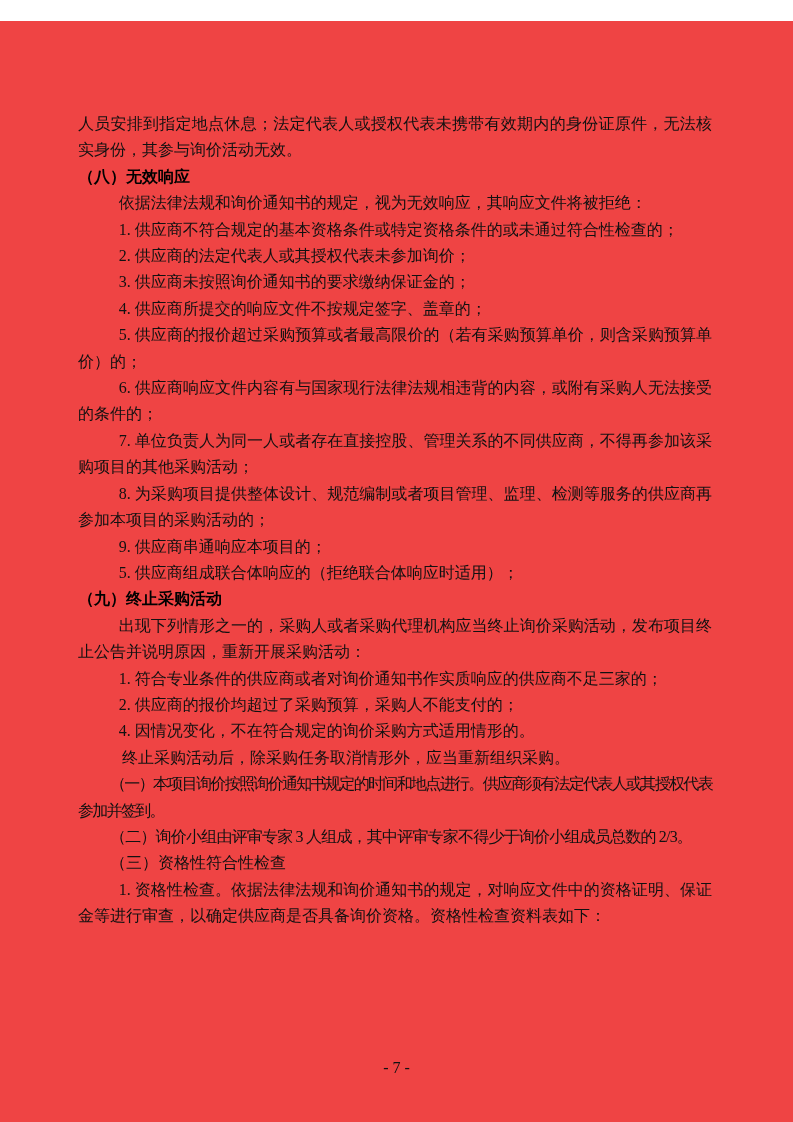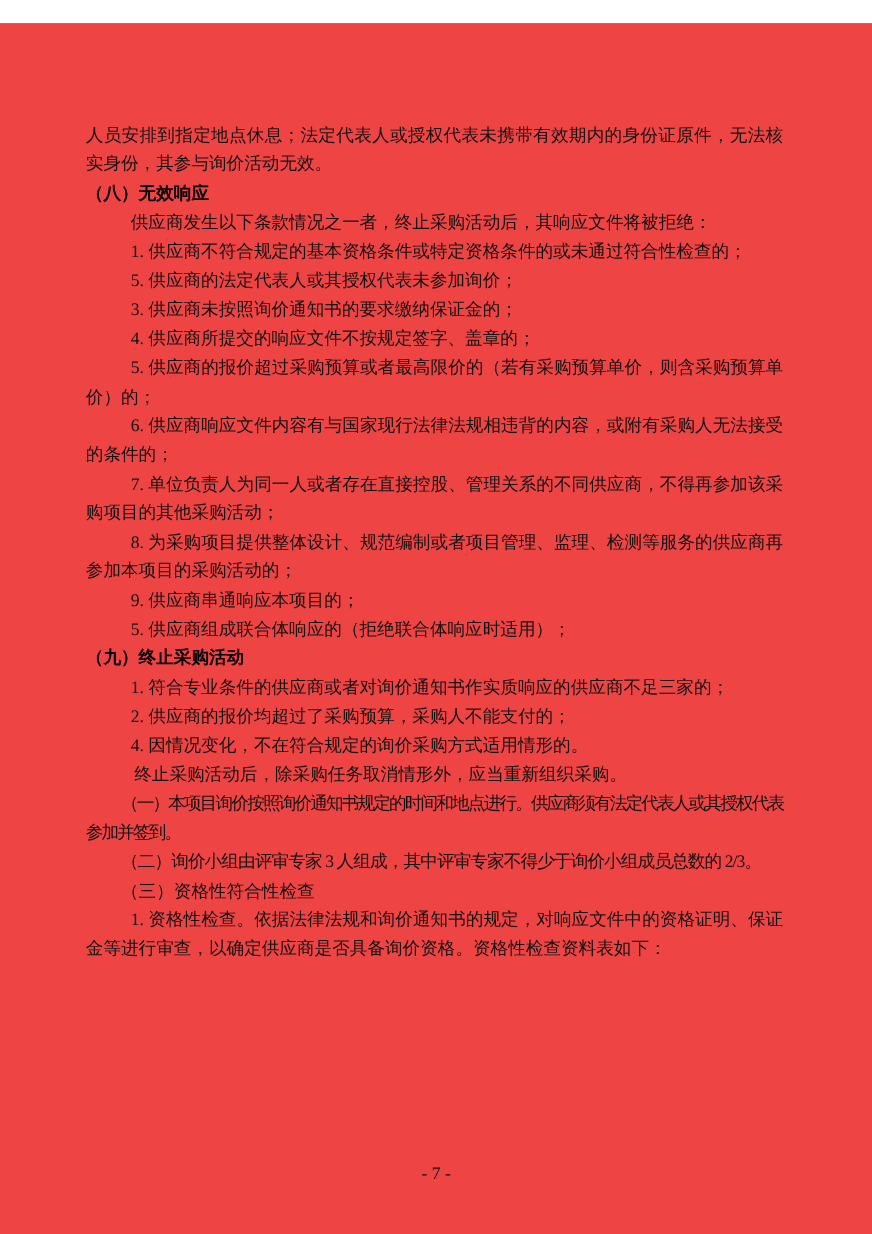--- a/index.html
+++ b/index.html
@@ -58,32 +58,33 @@
     color: #111111;
   }
 </style>
 </head>
 <body>
 
 <div class="page">
   <div class="content">
     <p class="flush">人员安排到指定地点休息；法定代表人或授权代表未携带有效期内的身份证原件，无法核实身份，其参与询价活动无效。</p>
     <p class="h2">（八）无效响应</p>
-    <p class="para">供应商发生以下条款情况之一者，终止采购活动后，其响应文件将被拒绝：</p>
+    <p class="para">依据法律法规和询价通知书的规定，视为无效响应，其响应文件将被拒绝：</p>
     <p class="para">1. 供应商不符合规定的基本资格条件或特定资格条件的或未通过符合性检查的；</p>
-    <p class="para">5. 供应商的法定代表人或其授权代表未参加询价；</p>
+    <p class="para">2. 供应商的法定代表人或其授权代表未参加询价；</p>
     <p class="para">3. 供应商未按照询价通知书的要求缴纳保证金的；</p>
     <p class="para">4. 供应商所提交的响应文件不按规定签字、盖章的；</p>
     <p class="para">5. 供应商的报价超过采购预算或者最高限价的（若有采购预算单价，则含采购预算单价）的；</p>
     <p class="para">6. 供应商响应文件内容有与国家现行法律法规相违背的内容，或附有采购人无法接受的条件的；</p>
     <p class="para">7. 单位负责人为同一人或者存在直接控股、管理关系的不同供应商，不得再参加该采购项目的其他采购活动；</p>
     <p class="para">8. 为采购项目提供整体设计、规范编制或者项目管理、监理、检测等服务的供应商再参加本项目的采购活动的；</p>
     <p class="para">9. 供应商串通响应本项目的；</p>
     <p class="para">5. 供应商组成联合体响应的（拒绝联合体响应时适用）；</p>
     <p class="h2">（九）终止采购活动</p>
+    <p class="para">出现下列情形之一的，采购人或者采购代理机构应当终止询价采购活动，发布项目终止公告并说明原因，重新开展采购活动：</p>
     <p class="para">1. 符合专业条件的供应商或者对询价通知书作实质响应的供应商不足三家的；</p>
     <p class="para">2. 供应商的报价均超过了采购预算，采购人不能支付的；</p>
     <p class="para">4. 因情况变化，不在符合规定的询价采购方式适用情形的。</p>
     <p class="note">终止采购活动后，除采购任务取消情形外，应当重新组织采购。</p>
     <p class="sub squeeze1">（一）本项目询价按照询价通知书规定的时间和地点进行。供应商须有法定代表人或其授权代表参加并签到。</p>
     <p class="sub squeeze2">（二）询价小组由评审专家 3 人组成，其中评审专家不得少于询价小组成员总数的 2/3。</p>
     <p class="sub">（三）资格性符合性检查</p>
     <p class="para">1. 资格性检查。依据法律法规和询价通知书的规定，对响应文件中的资格证明、保证金等进行审查，以确定供应商是否具备询价资格。资格性检查资料表如下：</p>
   </div>
   <div class="page-footer">- 7 -</div>

